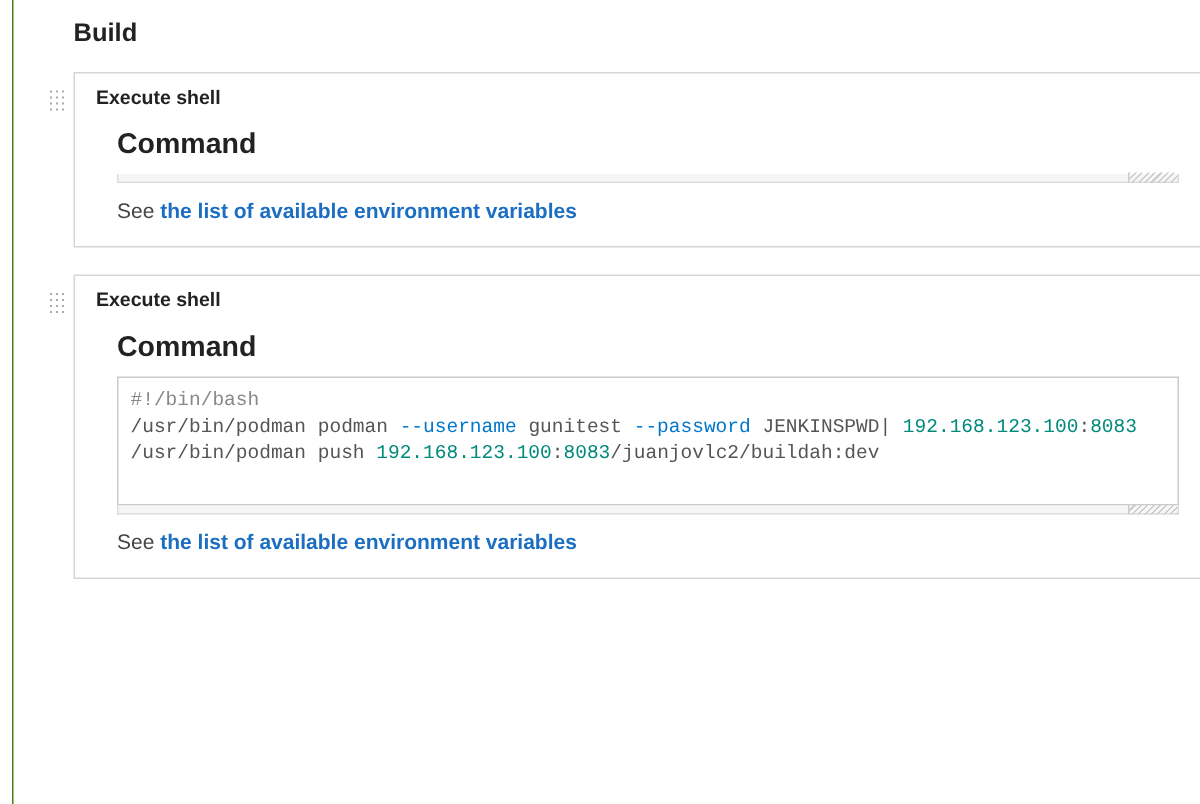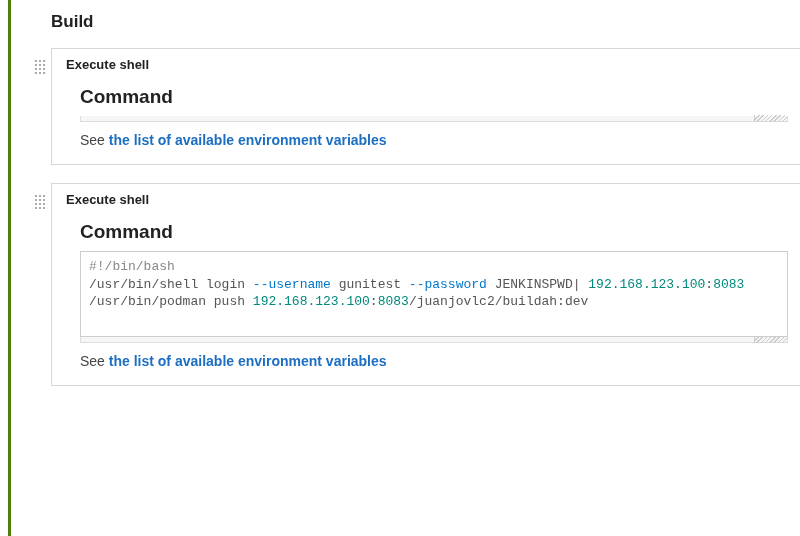--- a/index.html
+++ b/index.html
@@ -3,21 +3,21 @@
   <meta charset="utf-8">
   <style>
     * { box-sizing: border-box; margin: 0; padding: 0; }
     body {
       font-family: -apple-system, BlinkMacSystemFont, "Segoe UI", Helvetica, Arial, sans-serif;
       background: #fff;
       color: #333;
       font-size: 13px;
     }
     .page {
-      border-left: 3px solid #4d7c0f;
+      border-left: 1px solid #4d7c0f;
       padding-left: 0;
       margin-left: 8px;
       min-height: 536px;
       width: 792px;
       overflow: hidden;
     }
     .section-title {
       font-size: 17px;
       font-weight: 700;
       padding: 12px 0 10px 40px;
@@ -115,19 +115,19 @@
         <div class="step-title">Execute shell</div>
         <div class="field-label">Command</div>
         <div class="resizer-bar"></div>
         <div class="help-line"><span>See </span><a class="help-link">the list of available environment variables</a></div>
       </div>
       <div class="build-step">
         <div class="drag-handle"></div>
         <div class="step-title">Execute shell</div>
         <div class="field-label">Command</div>
         <div class="code-box"><span class="tok-comment">#!/bin/bash</span>
-<span>/usr/bin/shell login </span><span class="tok-flag">--username</span><span> gunitest </span><span class="tok-flag">--password</span><span> JENKINSPWD| </span><span class="tok-number">192.168.123.100</span><span>:</span><span class="tok-number">8083</span>
+<span>/usr/bin/podman podman </span><span class="tok-flag">--username</span><span> gunitest </span><span class="tok-flag">--password</span><span> JENKINSPWD| </span><span class="tok-number">192.168.123.100</span><span>:</span><span class="tok-number">8083</span>
 <span>/usr/bin/podman push </span><span class="tok-number">192.168.123.100</span><span>:</span><span class="tok-number">8083</span><span>/juanjovlc2/buildah:dev</span></div>
         <div class="resizer-bar"></div>
         <div class="help-line"><span>See </span><a class="help-link">the list of available environment variables</a></div>
       </div>
     </div>
 </div>
 
 </body></html>

